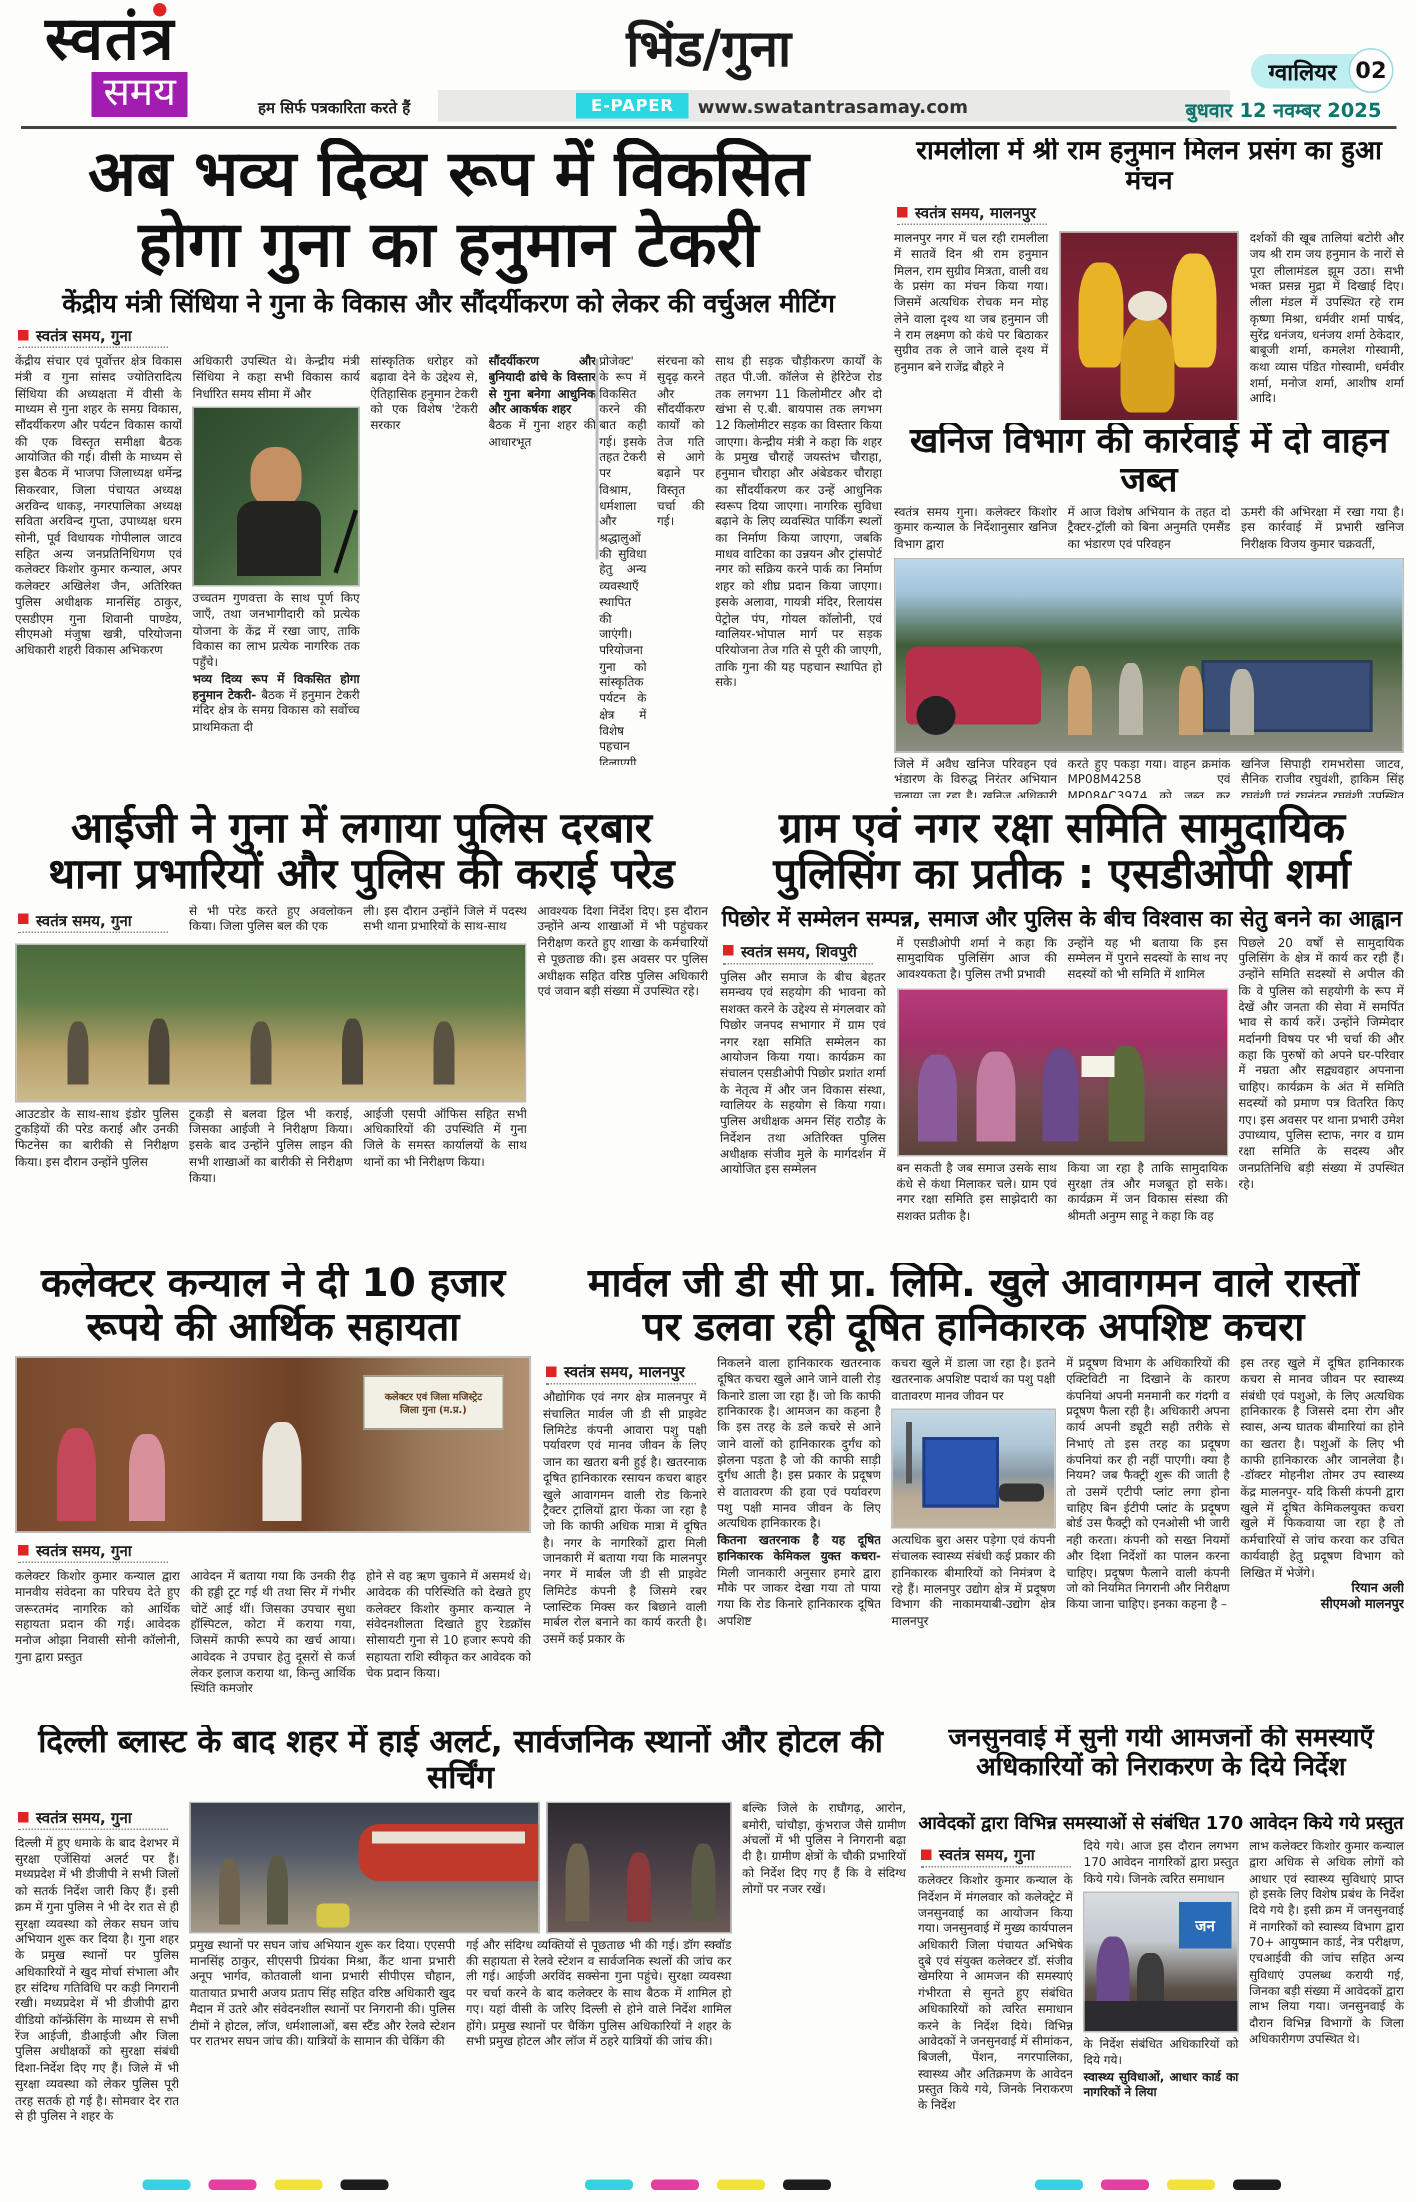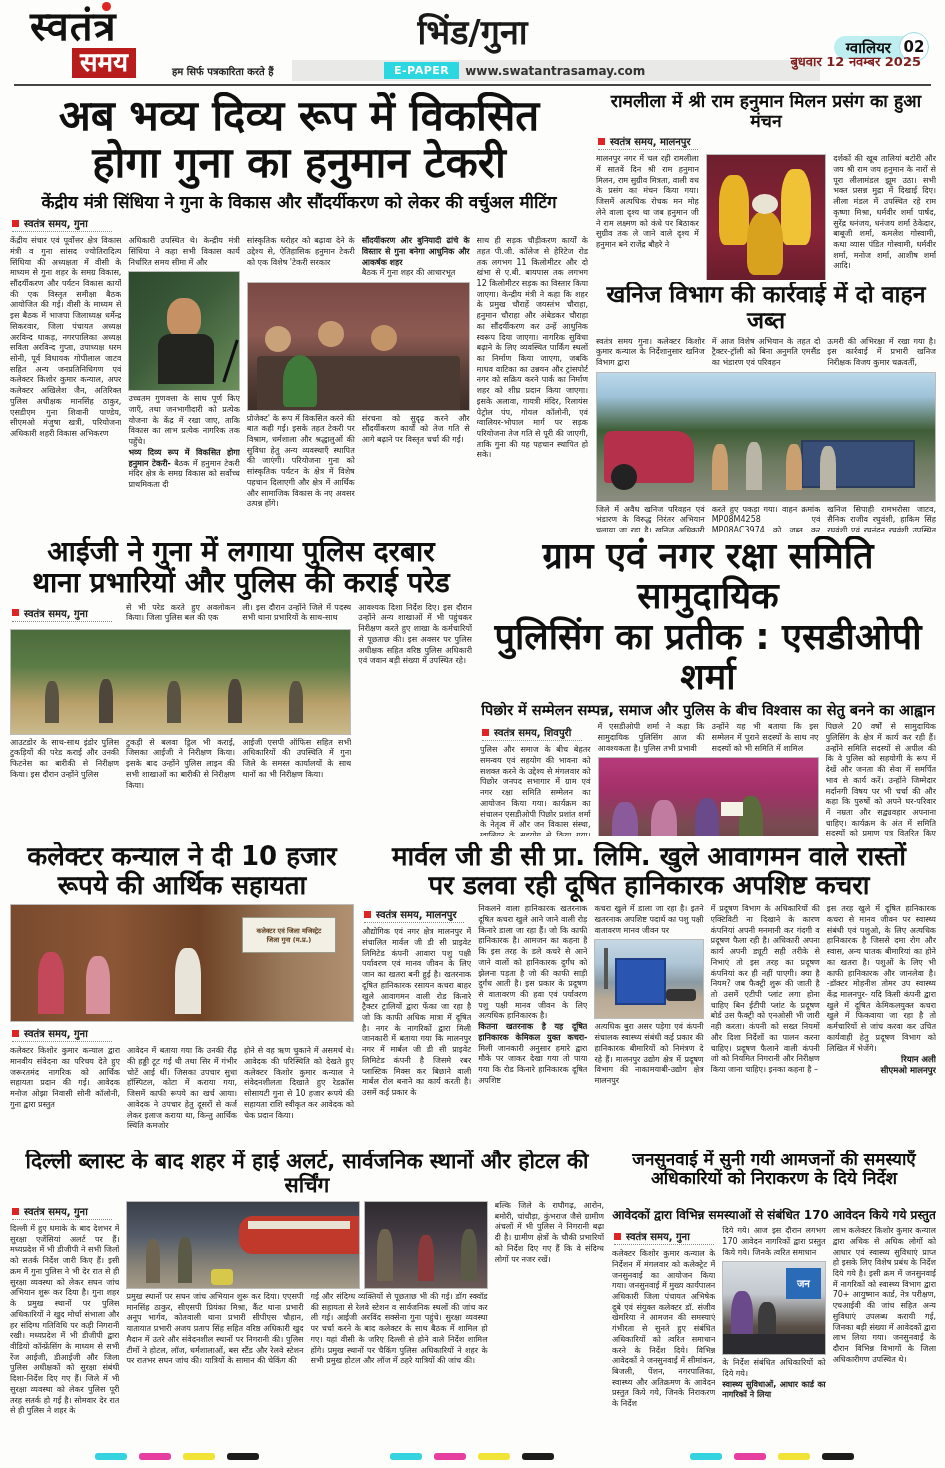--- a/index.html
+++ b/index.html
@@ -3,32 +3,32 @@
 <meta charset="utf-8">
 <style>
   html,body{margin:0;padding:0;background:#ffffff;}
   .page{position:relative;width:945px;height:1468px;background:#fdfdfc;overflow:hidden;
         font-family:"DejaVu Sans",sans-serif;color:#1a1a1a;}
   
   .masthead{position:absolute;left:0;top:0;width:945px;height:88px;}
   .logo{position:absolute;left:30px;top:6px;line-height:1;}
   .logo-top{font-size:40px;font-weight:bold;color:#111;letter-spacing:1px;position:relative;}
   .red-dot{position:absolute;left:72px;top:-4px;width:9px;height:9px;border-radius:50%;background:#e02423;}
-  .logo-bottom{display:inline-block;margin-left:42px;margin-top:2px;background:#b91c1c;color:#fff;
-               font-size:26px;font-weight:bold;padding:1px 8px 3px 8px;}
+  .logo-bottom{display:inline-block;margin-left:31px;margin-top:2px;background:#a21caf;color:#fff;
+               font-size:26px;font-weight:normal;padding:1px 8px 3px 8px;}
   .tagline{position:absolute;left:172px;top:64px;font-size:10px;font-weight:bold;color:#222;}
   .region{position:absolute;left:0;right:0;top:8px;text-align:center;font-size:34px;font-weight:bold;color:#1a1a1a;}
   .web-bar{position:absolute;left:292px;top:60px;width:528px;height:21px;background:#e9e9e7;display:flex;align-items:center;}
   .epaper{background:#2bd8e2;color:#ffffff;font-size:11px;font-weight:bold;padding:2px 10px;margin-left:92px;letter-spacing:.5px;}
   .website{font-size:12px;color:#333;margin-left:6px;font-weight:bold;}
   .edition-badge{position:absolute;right:28px;top:36px;background:#bfeef1;border-radius:12px;
                  padding:1px 26px 2px 12px;font-size:15px;font-weight:bold;color:#111;position:absolute;}
   .pagenum{position:absolute;right:-12px;top:-4px;background:#fff;border:1px solid #9adadd;border-radius:50%;
            width:28px;height:28px;display:flex;align-items:center;justify-content:center;font-size:15px;}
-  .mh-date{position:absolute;right:24px;top:52px;font-size:13px;font-weight:bold;color:#7f1d1d;}
+  .mh-date{position:absolute;right:24px;top:64px;font-size:13px;font-weight:bold;color:#0f766e;}
   .mh-rule{position:absolute;left:14px;right:14px;top:84px;height:2px;background:#444;}
   
   .art{position:absolute;overflow:hidden;}
   .hl{font-weight:bold;color:#101010;text-align:center;line-height:1.12;}
   .sub{font-weight:bold;color:#101010;text-align:center;}
   .byline{display:flex;align-items:center;gap:5px;font-size:10px;font-weight:bold;color:#222;margin:3px 0 1px 2px;}
   .bsq{width:7px;height:7px;background:#e02423;flex:0 0 auto;}
   .bdots{border-bottom:1px dotted #888;width:100px;margin:0 0 4px 2px;}
   .cols{display:flex;gap:7px;align-items:stretch;}
   .col{flex:1 1 0;overflow:hidden;}
@@ -83,21 +83,21 @@
       <div class="col">
         <div class="bd">अधिकारी उपस्थित थे। केन्द्रीय मंत्री सिंधिया ने कहा सभी विकास कार्य निर्धारित समय सीमा में और</div>
         <div class="ph" style="height:118px;margin:3px 0;background:linear-gradient(135deg,#2e4a2e 0%,#3c5c3a 45%,#6b8f5a 100%);">
           <div style="position:absolute;left:34%;top:22%;width:34px;height:40px;border-radius:45% 45% 40% 40%;background:#c69065;"></div>
           <div style="position:absolute;left:26%;top:52%;width:56px;height:50px;border-radius:12px 12px 0 0;background:#23241f;"></div>
           <div style="position:absolute;right:6%;bottom:6%;width:3px;height:44px;background:#111;transform:rotate(18deg);"></div>
         </div>
         <div class="bd">उच्चतम गुणवत्ता के साथ पूर्ण किए जाएँ, तथा जनभागीदारी को प्रत्येक योजना के केंद्र में रखा जाए, ताकि विकास का लाभ प्रत्येक नागरिक तक पहुँचे।</div>
         <div class="bd"><span class="ch">भव्य दिव्य रूप में विकसित होगा हनुमान टेकरी-</span> <span>बैठक में हनुमान टेकरी मंदिर क्षेत्र के समग्र विकास को सर्वोच्च प्राथमिकता दी</span></div>
       </div>
-      <div style="flex:2 1 0;display:flex;flex-direction:column;overflow:hidden;">
+      <div style="flex:2 1 0;display:flex;flex-direction:row;overflow:hidden;">
         <div class="cols" style="gap:7px;">
           <div class="col">
               <div class="bd">सांस्कृतिक धरोहर को बढ़ावा देने के उद्देश्य से, ऐतिहासिक हनुमान टेकरी को एक विशेष 'टेकरी सरकार</div>
             </div>
           <div class="col">
             <div class="bd ch">सौंदर्यीकरण और बुनियादी ढांचे के विस्तार से गुना बनेगा आधुनिक और आकर्षक शहर</div>
             <div class="bd">बैठक में गुना शहर की आधारभूत</div>
           </div>
         </div>
         <div class="ph" style="height:132px;margin:3px 0;background:linear-gradient(180deg,#7a4a45 0%,#8d5a52 40%,#5a4038 70%,#3c2e28 100%);">
@@ -221,21 +221,21 @@
             </div>
         </div>
       </div>
       <div class="col">
           <div class="bd">आवश्यक दिशा निर्देश दिए। इस दौरान उन्होंने अन्य शाखाओं में भी पहुंचकर निरीक्षण करते हुए शाखा के कर्मचारियों से पूछताछ की। इस अवसर पर पुलिस अधीक्षक सहित वरिष्ठ पुलिस अधिकारी एवं जवान बड़ी संख्या में उपस्थित रहे।</div>
         </div>
     </div>
   </section>
 
   <section class="art" style="left:480px;top:536px;width:456px;height:300px;">
-    <div class="hl" style="font-size:36px;">
+    <div class="hl" style="font-size:28px;">
       <div>ग्राम एवं नगर रक्षा समिति सामुदायिक</div>
       <div>पुलिसिंग का प्रतीक : एसडीओपी शर्मा</div>
     </div>
     <div class="sub" style="font-size:14.5px;margin-top:2px;">पिछोर में सम्मेलन सम्पन्न, समाज और पुलिस के बीच विश्वास का सेतु बनने का आह्वान</div>
     <div class="cols" style="margin-top:3px;height:198px;">
       <div class="col">
         <div class="byline">
             <span class="bsq"></span>
             <span>स्वतंत्र समय, शिवपुरी</span>
           </div>

